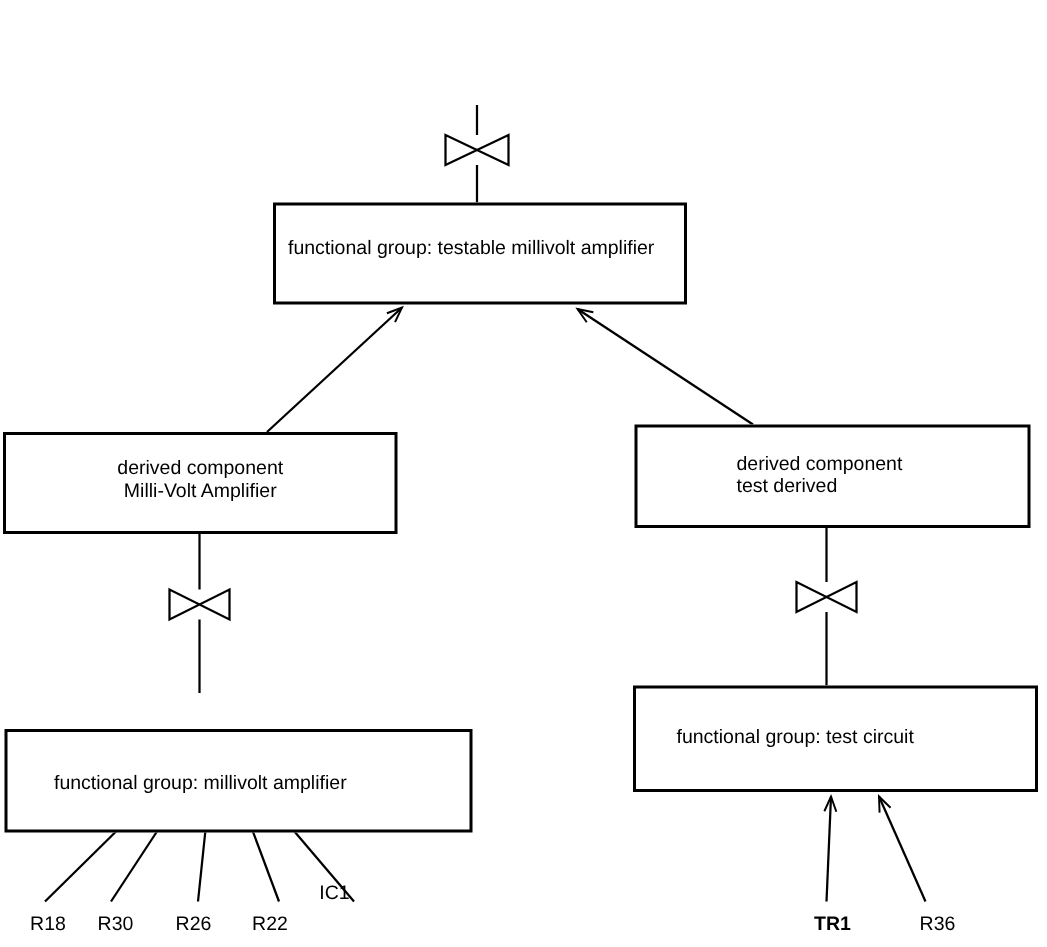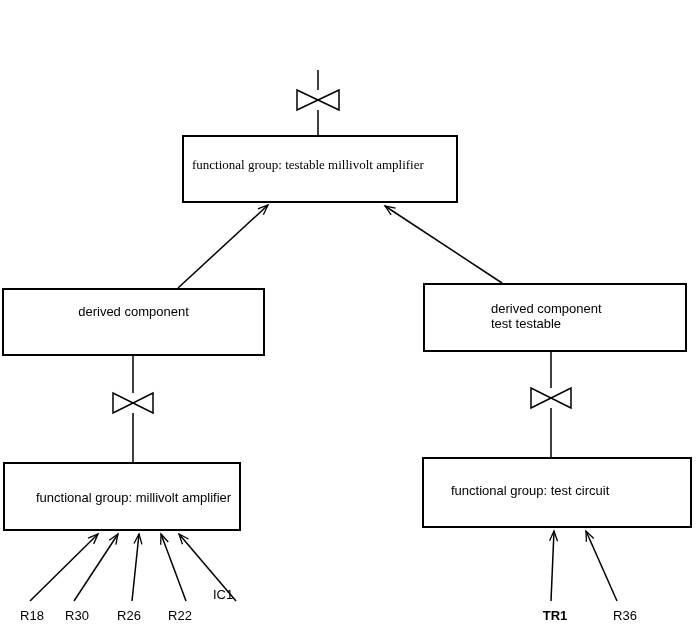--- a/index.html
+++ b/index.html
@@ -83,34 +83,35 @@
       <line class="cn" x1="236" y1="601" x2="179" y2="534" marker-end="url(#arrowOpen)"></line>
     </g>
 
     <g>
       <line class="cn" x1="551" y1="601" x2="554" y2="531" marker-end="url(#arrowOpen)"></line>
       <line class="cn" x1="617" y1="601" x2="586" y2="531" marker-end="url(#arrowOpen)"></line>
     </g>
   </svg>
 
 
-  <div class="box" style="left:182px; top:135px; width:276px; height:68px; padding:20px 0 0 8px;font-family:Liberation Serif, serif;">
+  <div class="box" style="left:182px; top:135px; width:276px; height:68px; padding:20px 0 0 8px;">
     <div class="bline">functional group: testable millivolt amplifier</div>
   </div>
 
   <div class="box centered" style="left:2px; top:288px; width:263px; height:68px; padding:14px 0 0 0;">
     <div class="bline">derived component</div>
+    <div class="bline">Milli-Volt Amplifier</div>
   </div>
 
   <div class="box" style="left:423px; top:283px; width:264px; height:69px; padding:16px 0 0 66px;">
     <div class="bline">derived component</div>
-    <div class="bline">test testable</div>
+    <div class="bline">test derived</div>
   </div>
 
-  <div class="box" style="left:3px; top:462px; width:238px; height:69px; padding:26px 12px 0 31px;">
+  <div class="box" style="left:3px; top:486px; width:312px; height:69px; padding:26px 12px 0 31px;">
     <div class="bline">functional group: millivolt amplifier</div>
   </div>
 
   <div class="box" style="left:422px; top:457px; width:270px; height:71px; padding:24px 0 16px 27px;">
     <div class="bline">functional group: test circuit</div>
   </div>
 
   <div class="leaf-label" style="left:32px; top:609px;text-align:right;">R18</div>
   <div class="leaf-label" style="left:77px; top:609px;">R30</div>
   <div class="leaf-label" style="left:129px; top:609px;">R26</div>

